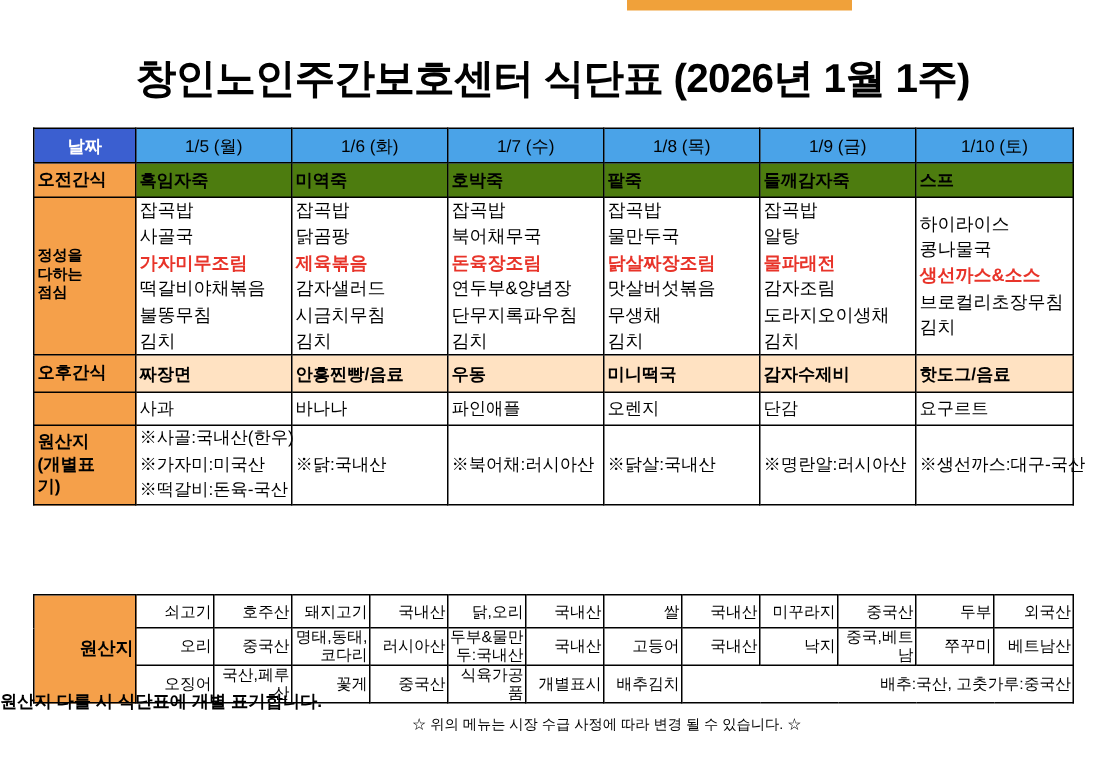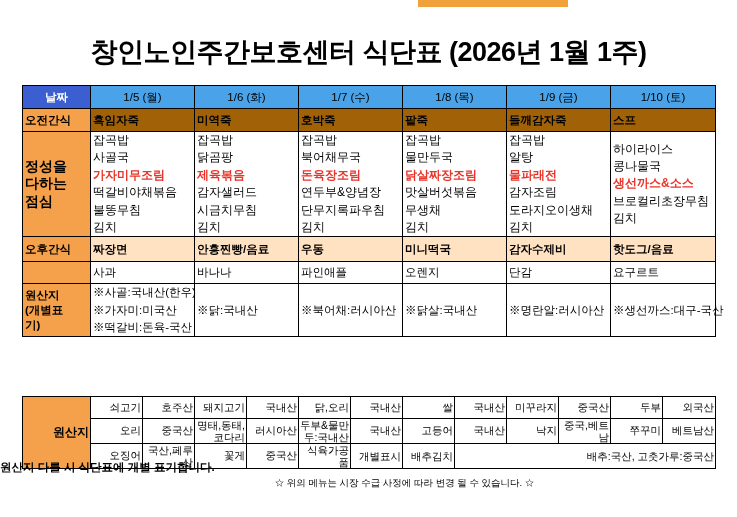--- a/index.html
+++ b/index.html
@@ -36,23 +36,23 @@
   }
   .hdr-date{
     background:#3b5fd0;color:#fff;font-weight:bold;font-size:13px;height:22px;
   }
   .hdr-day{
     background:#4aa3e8;color:#000;font-weight:normal;font-size:13px;height:22px;
   }
   .rowlabel{
     background:#f5a04a;font-weight:bold;font-size:10px;line-height:1.25;
   }
-  .rowlabel.lunch{font-size:14px;}
+  .rowlabel.lunch{font-size:10px;}
   .snack-cell{
-    background:#a16207;font-weight:bold;font-size:13px;height:22px;
+    background:#4d7c0f;font-weight:bold;font-size:13px;height:22px;
   }
   .lunch-cell{
     padding:2px 1px;
   }
   .lunch-cell .ln{
     display:block;line-height:1.45;font-size:12px;white-space:nowrap;
   }
   .lunch-cell .red{color:#e8342a;font-weight:bold;}
   .fruit-cell{font-size:13px;height:21px;}
   .pm-cell{background:#ffe2c2;font-weight:bold;font-size:13px;height:24px;}

